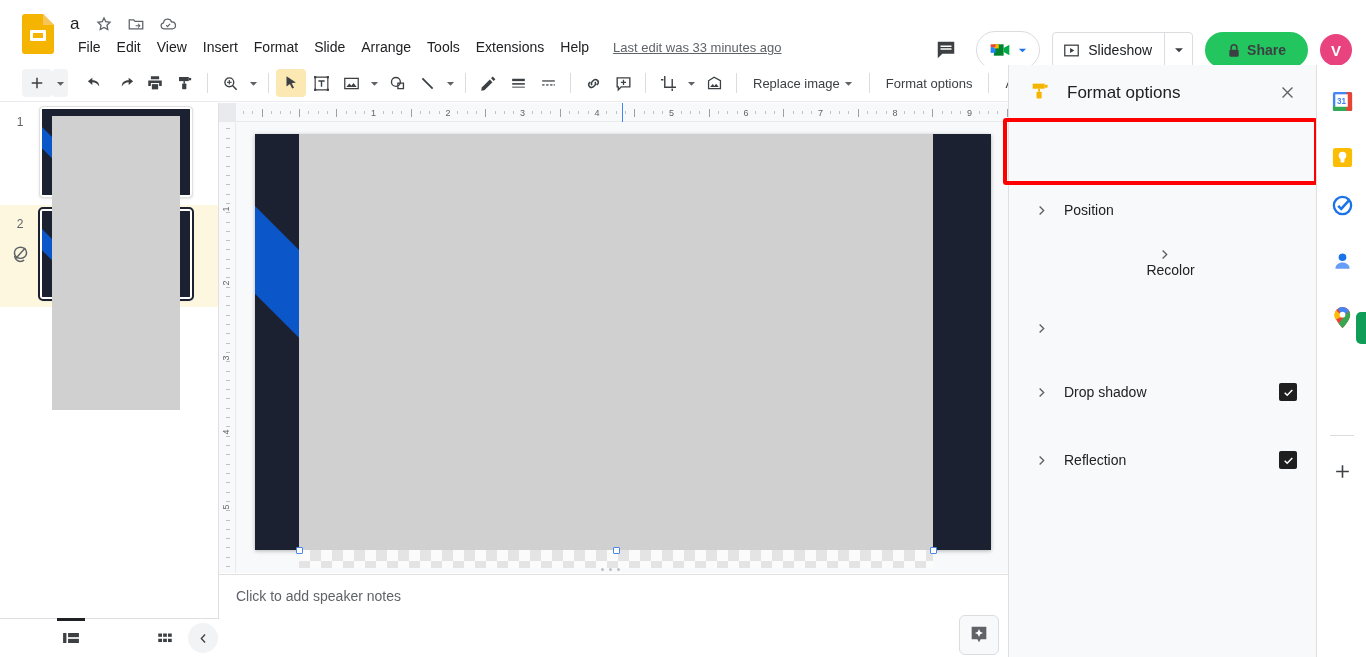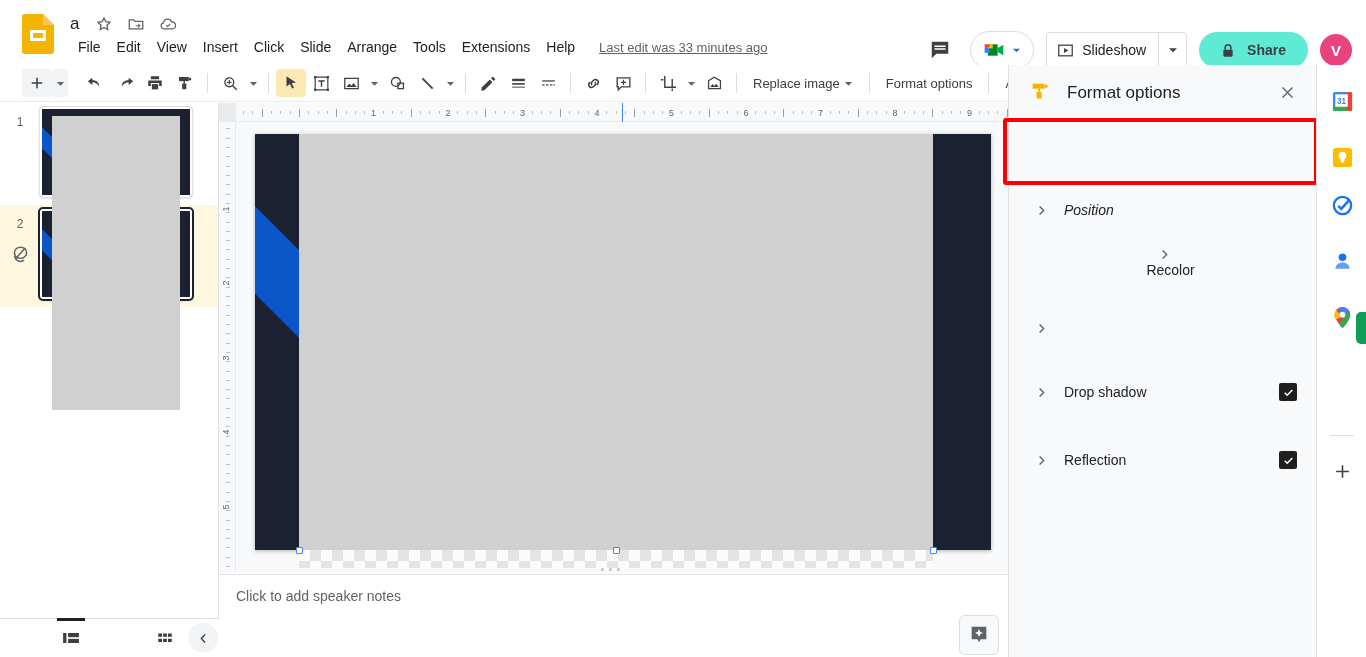--- a/index.html
+++ b/index.html
@@ -62,22 +62,22 @@
   }
   .slideshow-main {
     display: flex; align-items: center; gap: 8px;
     padding: 0 12px 0 10px; height: 100%; font-size: 14px; color: #202124;
   }
   .slideshow-caret {
     width: 28px; height: 100%; display: flex; align-items: center;
     justify-content: center; border-left: 1px solid #dadce0;
   }
   .share-btn {
-    height: 36px; background: #5eead4; border-radius: 18px;
-    display: flex; align-items: center; gap: 12px; padding: 0 22px;
+    height: 36px; background: #22c55e; border-radius: 18px;
+    display: flex; align-items: center; gap: 6px; padding: 0 22px;
     font-size: 14px; font-weight: bold; color: #3c4043;
   }
   .avatar {
     width: 32px; height: 32px; border-radius: 50%; background: #e8437f;
     color: #fff; display: flex; align-items: center; justify-content: center;
     font-size: 15px; font-weight: bold;
   }
 
   
   .toolbar {
@@ -311,21 +311,21 @@
         <path fill="none" stroke="#5f6368" stroke-width="1.6" d="M9.6 13.6l1.8 1.8 3.3-3.6"></path>
       </svg>
     </span>
   </div>
 
   <div class="menu-row">
     <span class="menu-item">File</span>
     <span class="menu-item">Edit</span>
     <span class="menu-item">View</span>
     <span class="menu-item">Insert</span>
-    <span class="menu-item">Click</span>
+    <span class="menu-item">Format</span>
     <span class="menu-item">Slide</span>
     <span class="menu-item">Arrange</span>
     <span class="menu-item">Tools</span>
     <span class="menu-item">Extensions</span>
     <span class="menu-item">Help</span>
     <span class="last-edit">Last edit was 33 minutes ago</span>
   </div>
 
   <div class="header-right">
     <div class="comment-btn">
@@ -799,21 +799,21 @@
     </span>
     <span class="fp-title">Format options</span>
     <span class="fp-close">
       <svg width="17" height="17" viewBox="0 0 24 24">
         <path stroke="#5f6368" stroke-width="1.9" d="M5 5l14 14M19 5L5 19"></path>
       </svg>
     </span>
   </div>
 
 
-  <div class="fp-row" style="top:123px;font-style:italic;">
+  <div class="fp-row" style="top:123px;">
     <span class="fp-arrow">
       <svg width="15" height="15" viewBox="0 0 24 24">
           <path fill="none" stroke="#5f6368" stroke-width="2.2" d="M9 5.5l6.5 6.5L9 18.5"></path>
         </svg>
     </span>
     <span class="fp-label">Position</span>
   </div>
 
   <div class="fp-row" style="top:182px;flex-direction:column;">
     <span class="fp-arrow">

